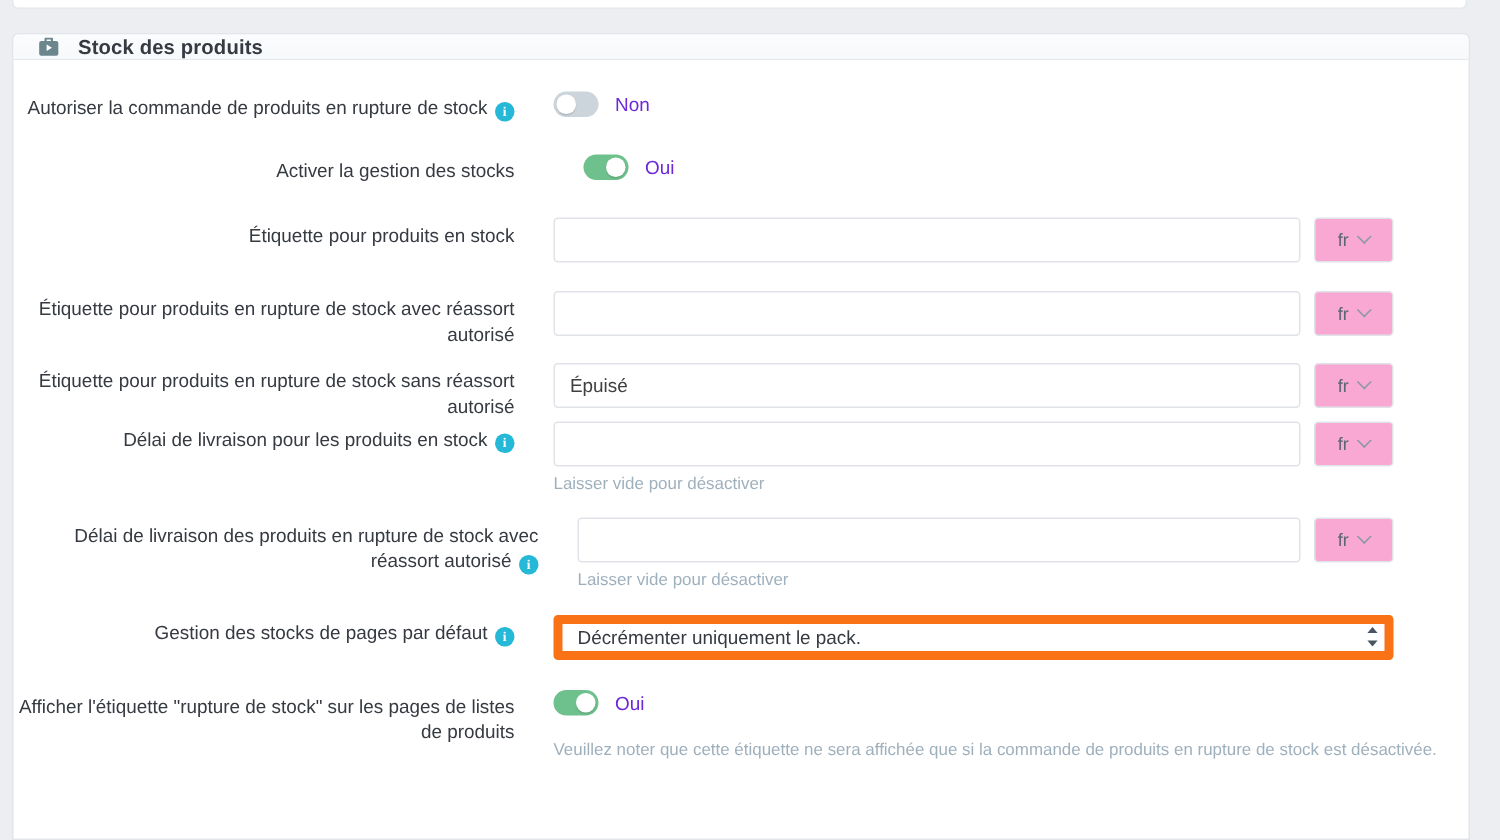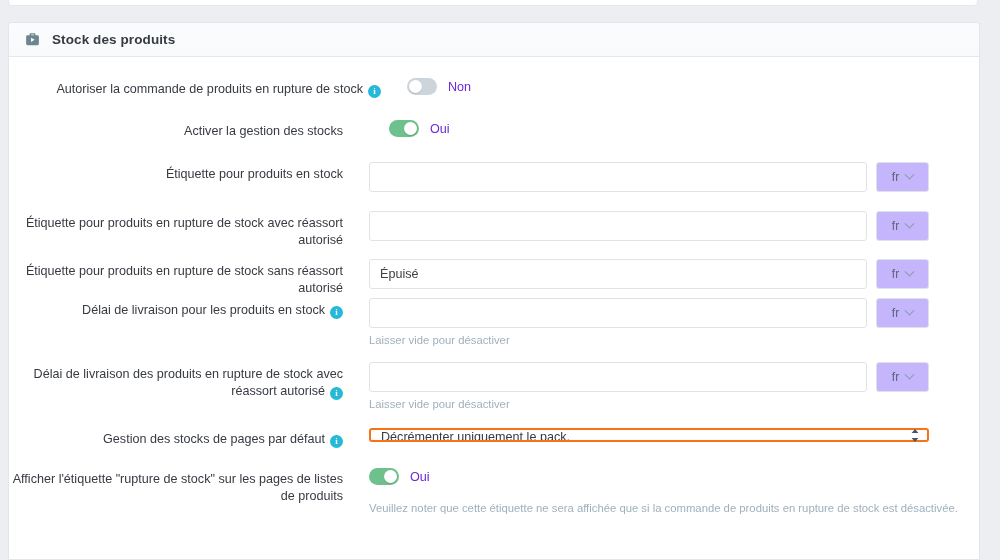--- a/index.html
+++ b/index.html
@@ -27,21 +27,21 @@
     left: 8px; top: 22px;
     width: 972px;
     min-height: 538px;
     background: #ffffff;
     border: 1px solid #e2e6ea;
     border-radius: 4px 4px 0 0;
     box-shadow: 0 1px 1px rgba(0,0,0,0.03);
   }
 
   .card-header {
-    height: 34px;
+    height: 17px;
     display: flex;
     align-items: center;
     padding: 0 14px;
     background: linear-gradient(#fbfcfd, #f7f9fa);
     border-bottom: 1px solid #e5e9ed;
     border-radius: 4px 4px 0 0;
   }
   .card-header .hdr-icon {
     width: 18px; height: 18px;
     margin-right: 11px;
@@ -131,21 +131,21 @@
     font-family: "Liberation Sans", "DejaVu Sans", sans-serif;
     outline: none;
   }
   .txt::placeholder { color: #b3bfc7; }
   .lang-btn {
     margin-left: 9px;
     flex: 0 0 53px;
     height: 30px;
     border: 1px solid #dfe3e8;
     border-radius: 3px;
-    background: #c4b5fd;
+    background: #f9a8d4;
     display: flex;
     align-items: center;
     justify-content: center;
     gap: 7px;
     font-size: 12px;
     color: #5a6673;
     cursor: pointer;
   }
   .lang-btn .chev {
     display: inline-block;
@@ -159,22 +159,22 @@
     margin-top: 5px;
     font-size: 11.3px;
     color: #9fb0bd;
     line-height: 15px;
   }
 
   
   .sel-wrap { position: relative; }
   .sel {
     width: 100%;
-    height: 14px;
-    border: 2px solid #f97316;
+    height: 30px;
+    border: 6px solid #f97316;
     border-radius: 3px;
     background: #ffffff;
     padding: 0 28px 0 10px;
     font-size: 12.6px;
     color: #363a41;
     font-family: "Liberation Sans", "DejaVu Sans", sans-serif;
     appearance: none;
     -webkit-appearance: none;
     outline: none;
     cursor: pointer;
@@ -204,21 +204,21 @@
       <svg width="17" height="17" viewBox="0 0 24 24" aria-hidden="true">
         <path fill="#6c868e" d="M9 3h6a1 1 0 0 1 1 1v2h3a2 2 0 0 1 2 2v10a2 2 0 0 1-2 2H5a2 2 0 0 1-2-2V8a2 2 0 0 1 2-2h3V4a1 1 0 0 1 1-1zm1 3h4V4.8h-4V6z"></path>
         <path fill="#ffffff" d="M10 9.5l5 3-5 3z"></path>
       </svg>
     </span>
     <span class="hdr-title">Stock des produits</span>
   </div>
 
   <div class="card-body">
 
-    <div class="form-row" style="margin-bottom:21px;margin-left:38px;">
+    <div class="form-row" style="margin-bottom:21px;">
       <div class="lbl">
         <span>Autoriser la commande de produits en rupture de stock</span><span class="info-icon">i</span>
       </div>
       <div class="ctrl">
         <div class="toggle-wrap">
           <div class="switch">
               <span class="knob"></span>
             </div>
           <span class="toggle-text">Non</span>
         </div>
@@ -285,21 +285,21 @@
           <input class="txt" type="text" value="" style="">
           <div class="lang-btn">
             <span>fr</span>
             <span class="chev"></span>
           </div>
         </div>
         <div class="help">Laisser vide pour désactiver</div>
       </div>
     </div>
 
-    <div class="form-row" style="margin-bottom:15px;">
+    <div class="form-row" style="margin-bottom:15px;padding-left:16px;">
       <div class="lbl">
         <span>Délai de livraison des produits en rupture de stock avec réassort autorisé</span><span class="info-icon">i</span>
       </div>
       <div class="ctrl">
         <div class="input-group">
           <input class="txt" type="text" value="" style="">
           <div class="lang-btn">
             <span>fr</span>
             <span class="chev"></span>
           </div>

